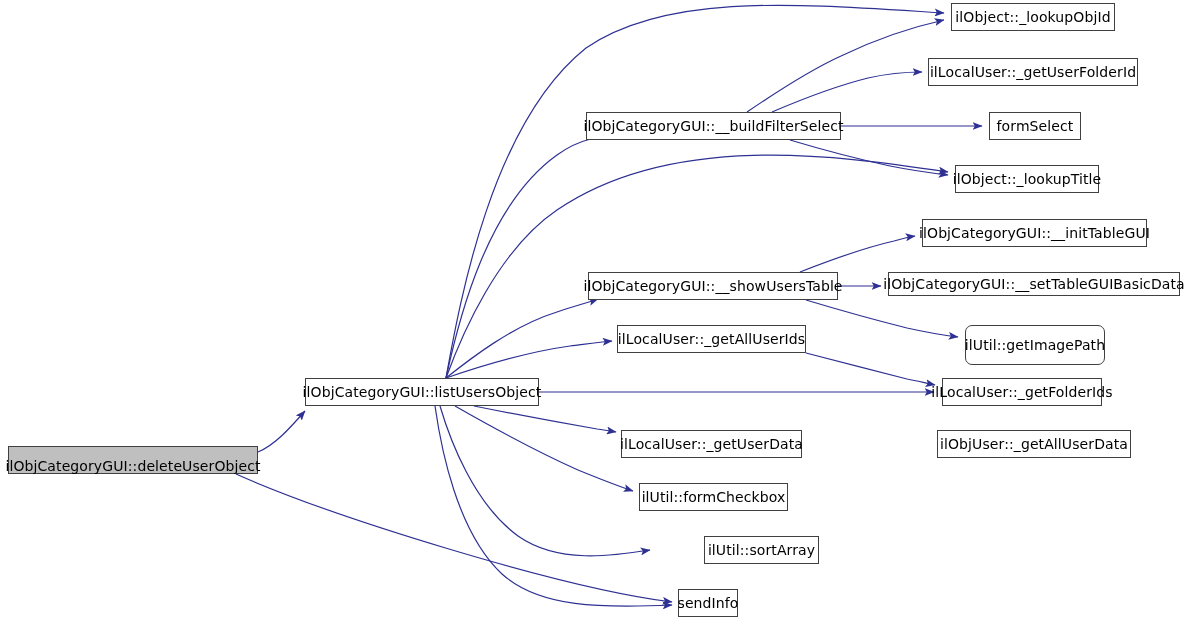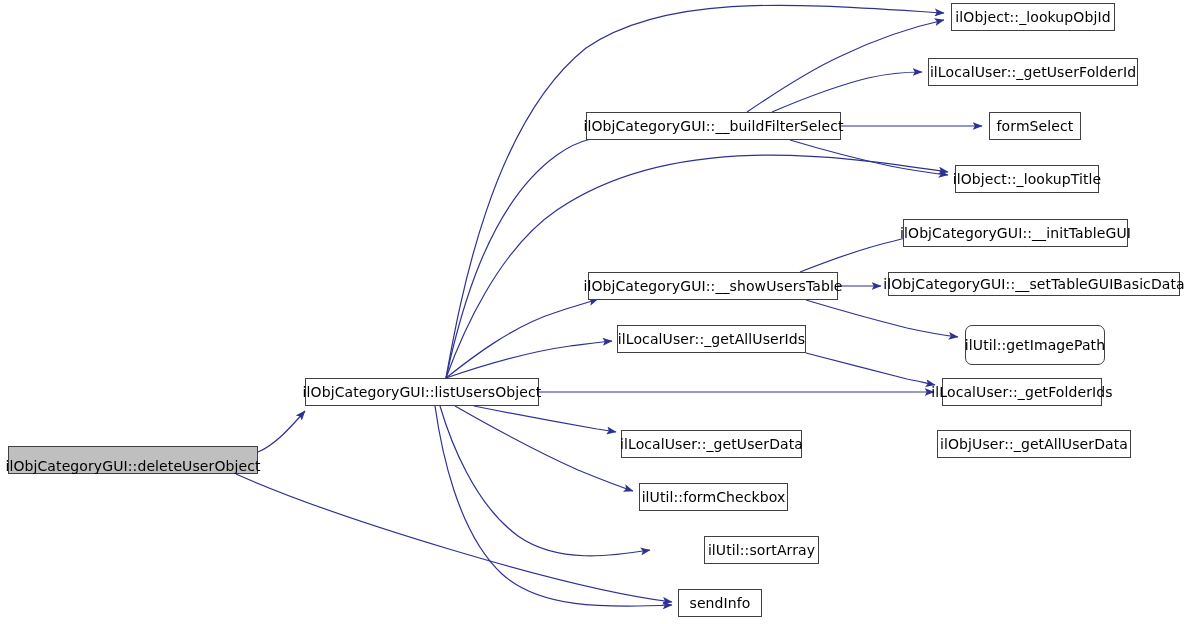--- a/index.html
+++ b/index.html
@@ -96,36 +96,36 @@
       </div>
       <div class="node" style="left: 621px; top: 430px; width: 181px; height: 28px;">
         <span class="label">ilLocalUser::_getUserData</span>
       </div>
       <div class="node" style="left: 639px; top: 483px; width: 149px; height: 28px;">
         <span class="label">ilUtil::formCheckbox</span>
       </div>
       <div class="node" style="left: 656px; top: 536px; width: 115px; height: 28px; margin-left: 48px;">
         <span class="label">ilUtil::sortArray</span>
       </div>
-      <div class="node" style="left: 678px; top: 589px; width: 84px; height: 28px;">
+      <div class="node" style="left: 678px; top: 589px; width: 60px; height: 28px;">
         <span class="label">sendInfo</span>
       </div>
       <div class="node" style="left: 951px; top: 3px; width: 164px; height: 28px;">
         <span class="label">ilObject::_lookupObjId</span>
       </div>
       <div class="node" style="left: 928px; top: 58px; width: 210px; height: 28px;">
         <span class="label">ilLocalUser::_getUserFolderId</span>
       </div>
       <div class="node" style="left: 989px; top: 112px; width: 92px; height: 28px;">
         <span class="label">formSelect</span>
       </div>
       <div class="node" style="left: 955px; top: 165px; width: 144px; height: 28px;">
         <span class="label">ilObject::_lookupTitle</span>
       </div>
-      <div class="node" style="left: 903px; top: 219px; width: 225px; height: 28px;">
+      <div class="node" style="left: 922px; top: 219px; width: 225px; height: 28px;">
         <span class="label">ilObjCategoryGUI::__initTableGUI</span>
       </div>
       <div class="node" style="left: 888px; top: 272px; width: 292px; height: 24px;">
         <span class="label">ilObjCategoryGUI::__setTableGUIBasicData</span>
       </div>
       <div class="node" style="left: 965px; top: 325px; width: 140px; height: 40px; border-radius: 7px;">
         <span class="label">ilUtil::getImagePath</span>
       </div>
       <div class="node" style="left: 942px; top: 378px; width: 160px; height: 28px;">
         <span class="label">ilLocalUser::_getFolderIds</span>

